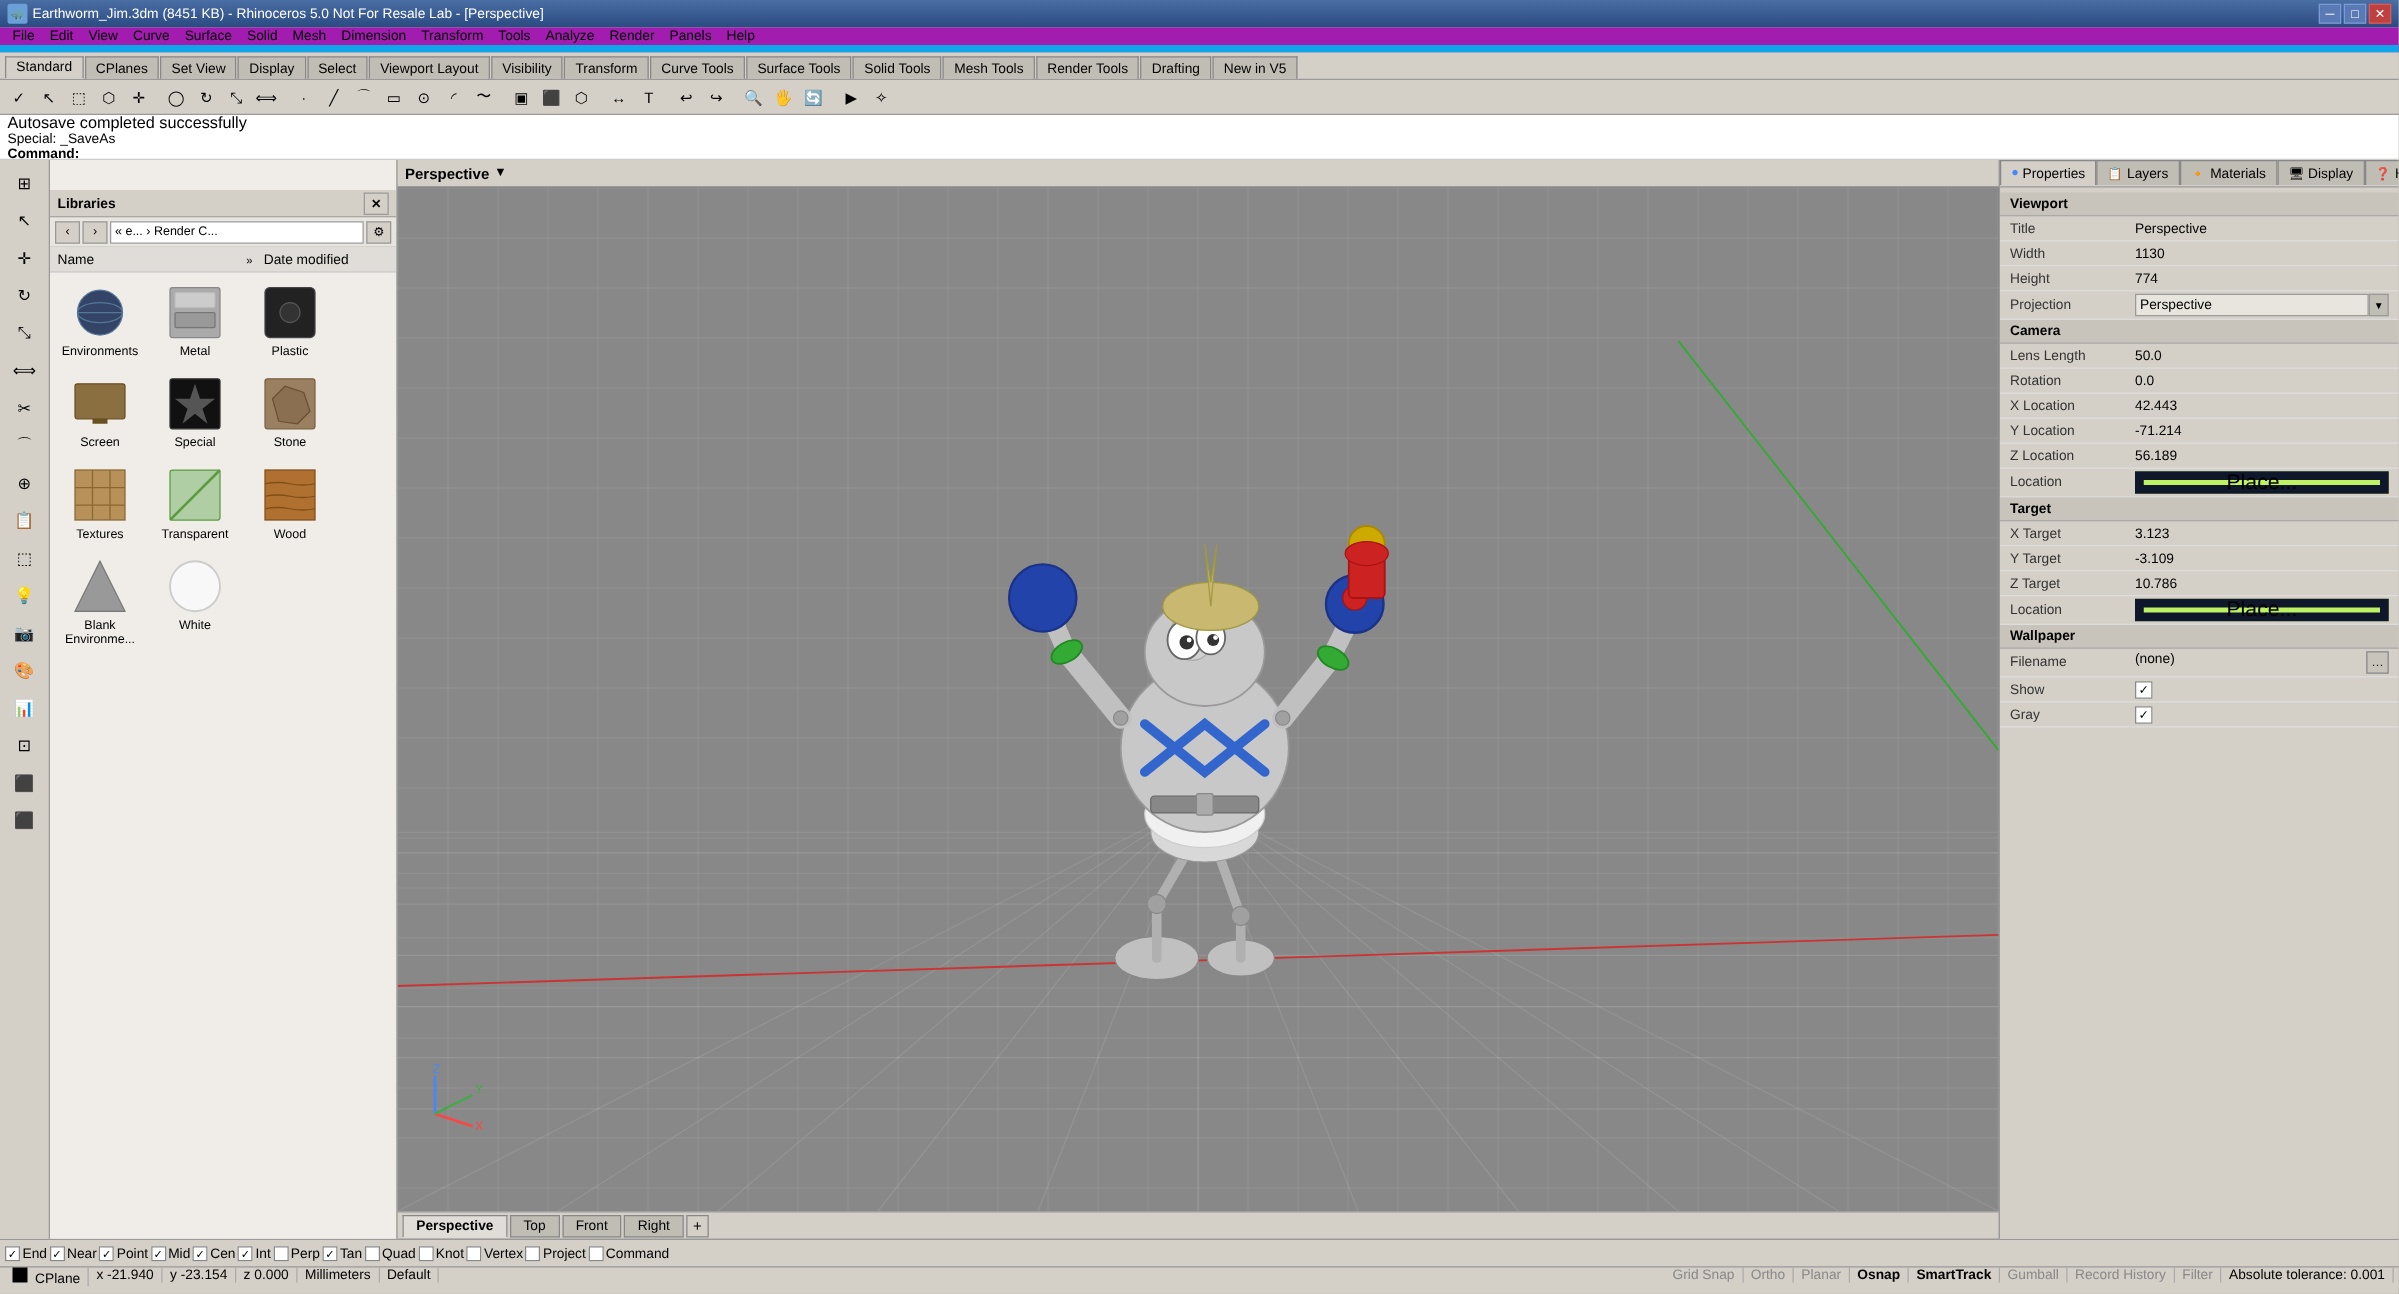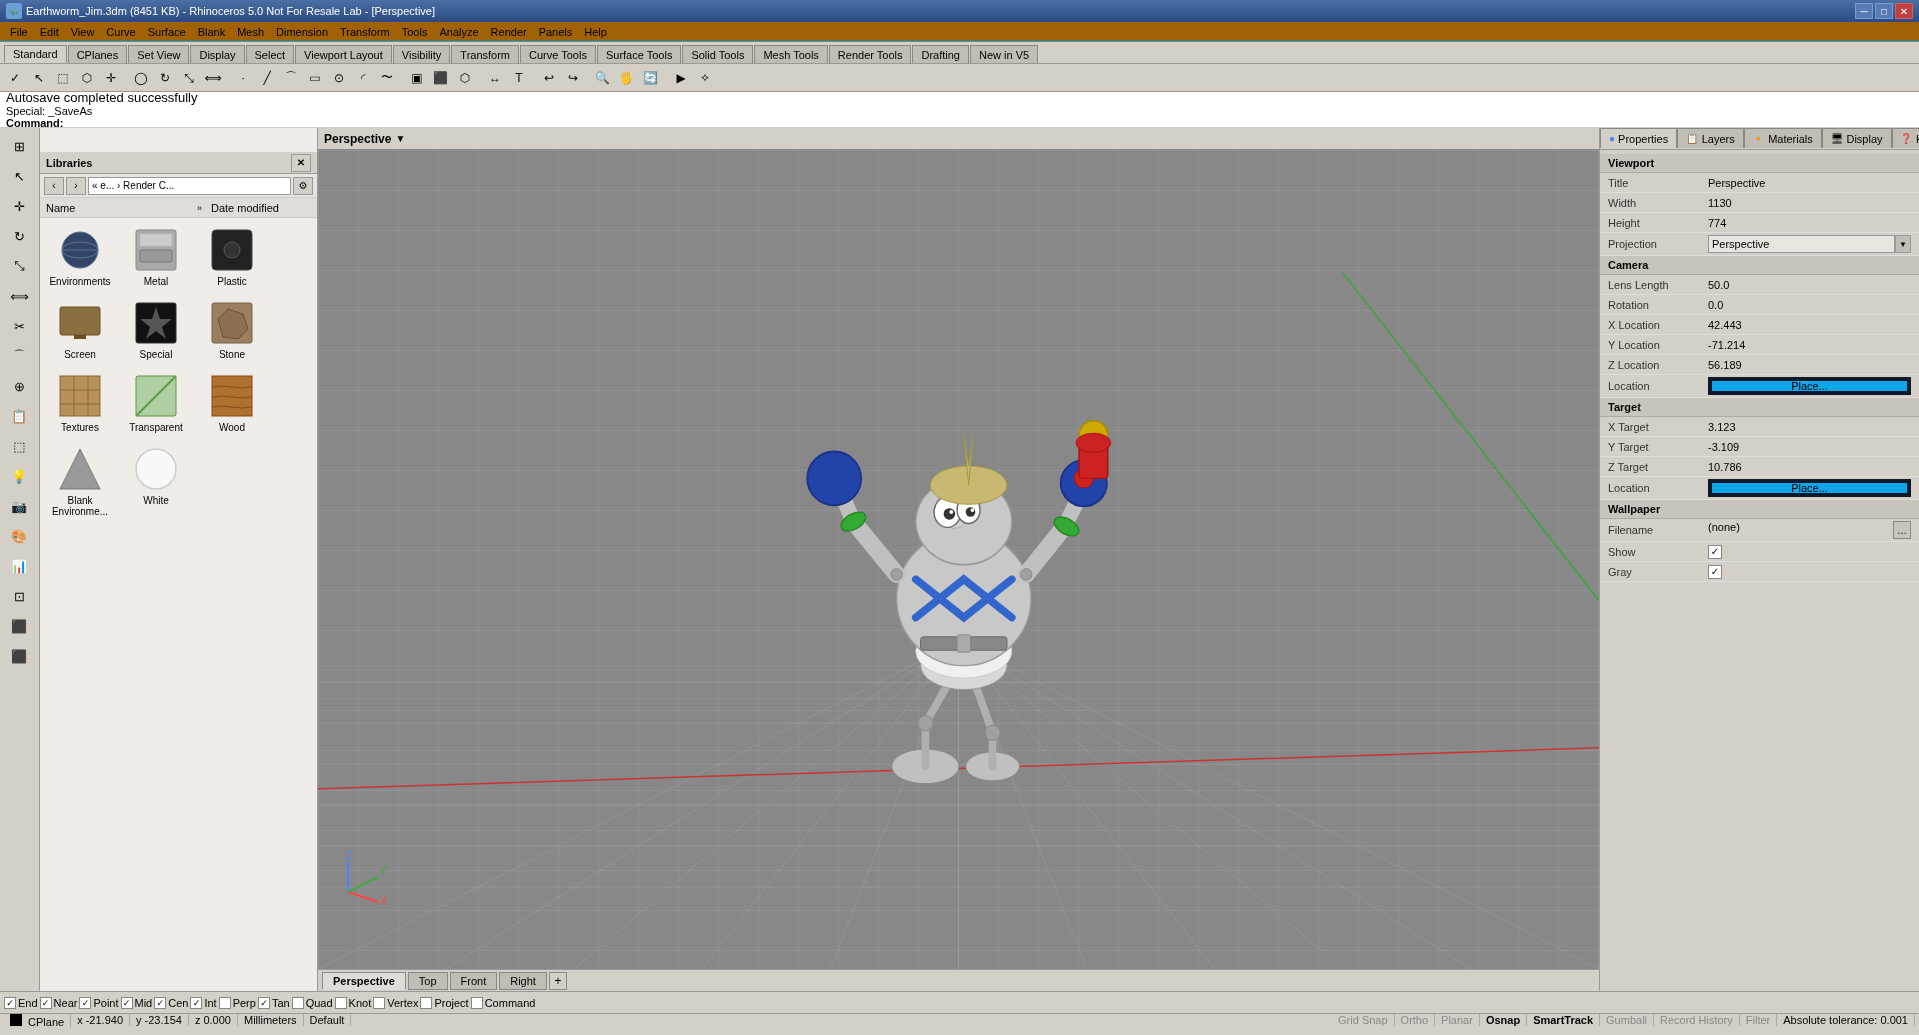--- a/index.html
+++ b/index.html
@@ -14,23 +14,23 @@
     }
     #titlebar-left { display: flex; align-items: center; gap: 4px; }
     #titlebar-left .app-icon { width: 16px; height: 16px; background: #6a9fd8; border-radius: 2px; display: flex; align-items: center; justify-content: center; font-size: 9px; color: #fff; }
     #titlebar-right { display: flex; gap: 2px; }
     .title-btn { width: 18px; height: 16px; background: #5a7ab5; border: 1px solid #7a9ad5; display: flex; align-items: center; justify-content: center; font-size: 10px; cursor: pointer; color: #fff; }
     .title-btn.close { background: #c04040; border-color: #d06060; }
 
     
     #menubar {
       height: 20px;
-      background: #a16207;
+      background: #a21caf;
       display: flex; align-items: center;
-      border-bottom: 1px solid #0ea5e9;
+      border-bottom: 6px solid #0ea5e9;
       padding: 0 4px;
     }
     .menu-item { padding: 2px 6px; font-size: 11px; cursor: pointer; }
 
     
     #toolbar-tabs {
       height: 22px;
       background: #d4d0c8;
       display: flex; align-items: flex-end;
       border-bottom: 1px solid #999;
@@ -201,23 +201,23 @@
     .right-tab.active { background: #d4d0c8; }
     #right-content { flex: 1; overflow-y: auto; padding: 4px 0; }
     .section-header { padding: 3px 8px; font-size: 11px; font-weight: bold; background: #c8c4bc; border-bottom: 1px solid #aaa; }
     .prop-row {
       display: flex; align-items: center; padding: 2px 8px; min-height: 20px;
       border-bottom: 1px solid #ddd;
     }
     .prop-label { width: 100px; font-size: 11px; color: #333; flex-shrink: 0; }
     .prop-value { flex: 1; font-size: 11px; }
     .prop-btn {
-      flex: 1; height: 18px; background: #0ea5e9; border: 4px solid #0f172a;
+      flex: 1; height: 18px; background: #bef264; border: 7px solid #0f172a;
       display: flex; align-items: center; justify-content: center;
-      font-size: 11px; cursor: pointer;
+      font-size: 17px; cursor: pointer;
     }
     .prop-checkbox { width: 14px; height: 14px; border: 1px solid #888; background: #fff; display: flex; align-items: center; justify-content: center; font-size: 10px; }
     .prop-select-row { display: flex; align-items: center; }
     .prop-select { flex: 1; height: 18px; background: #e8e4de; border: 1px solid #999; display: flex; align-items: center; padding: 0 3px; font-size: 11px; }
     .prop-select-arrow { width: 16px; height: 18px; background: #c0bdb5; border: 1px solid #999; display: flex; align-items: center; justify-content: center; font-size: 8px; }
 
     
     #snap-bar {
       height: 22px; background: #d4d0c8;
       display: flex; align-items: center; padding: 0 4px; gap: 2px;
@@ -258,21 +258,21 @@
     <div class="title-btn close">✕</div>
   </div>
 </div>
 
 <div id="menubar">
   <span class="menu-item">File</span>
   <span class="menu-item">Edit</span>
   <span class="menu-item">View</span>
   <span class="menu-item">Curve</span>
   <span class="menu-item">Surface</span>
-  <span class="menu-item">Blank</span>
+  <span class="menu-item">Solid</span>
   <span class="menu-item">Mesh</span>
   <span class="menu-item">Dimension</span>
   <span class="menu-item">Transform</span>
   <span class="menu-item">Tools</span>
   <span class="menu-item">Analyze</span>
   <span class="menu-item">Render</span>
   <span class="menu-item">Panels</span>
   <span class="menu-item">Help</span>
 </div>
 

